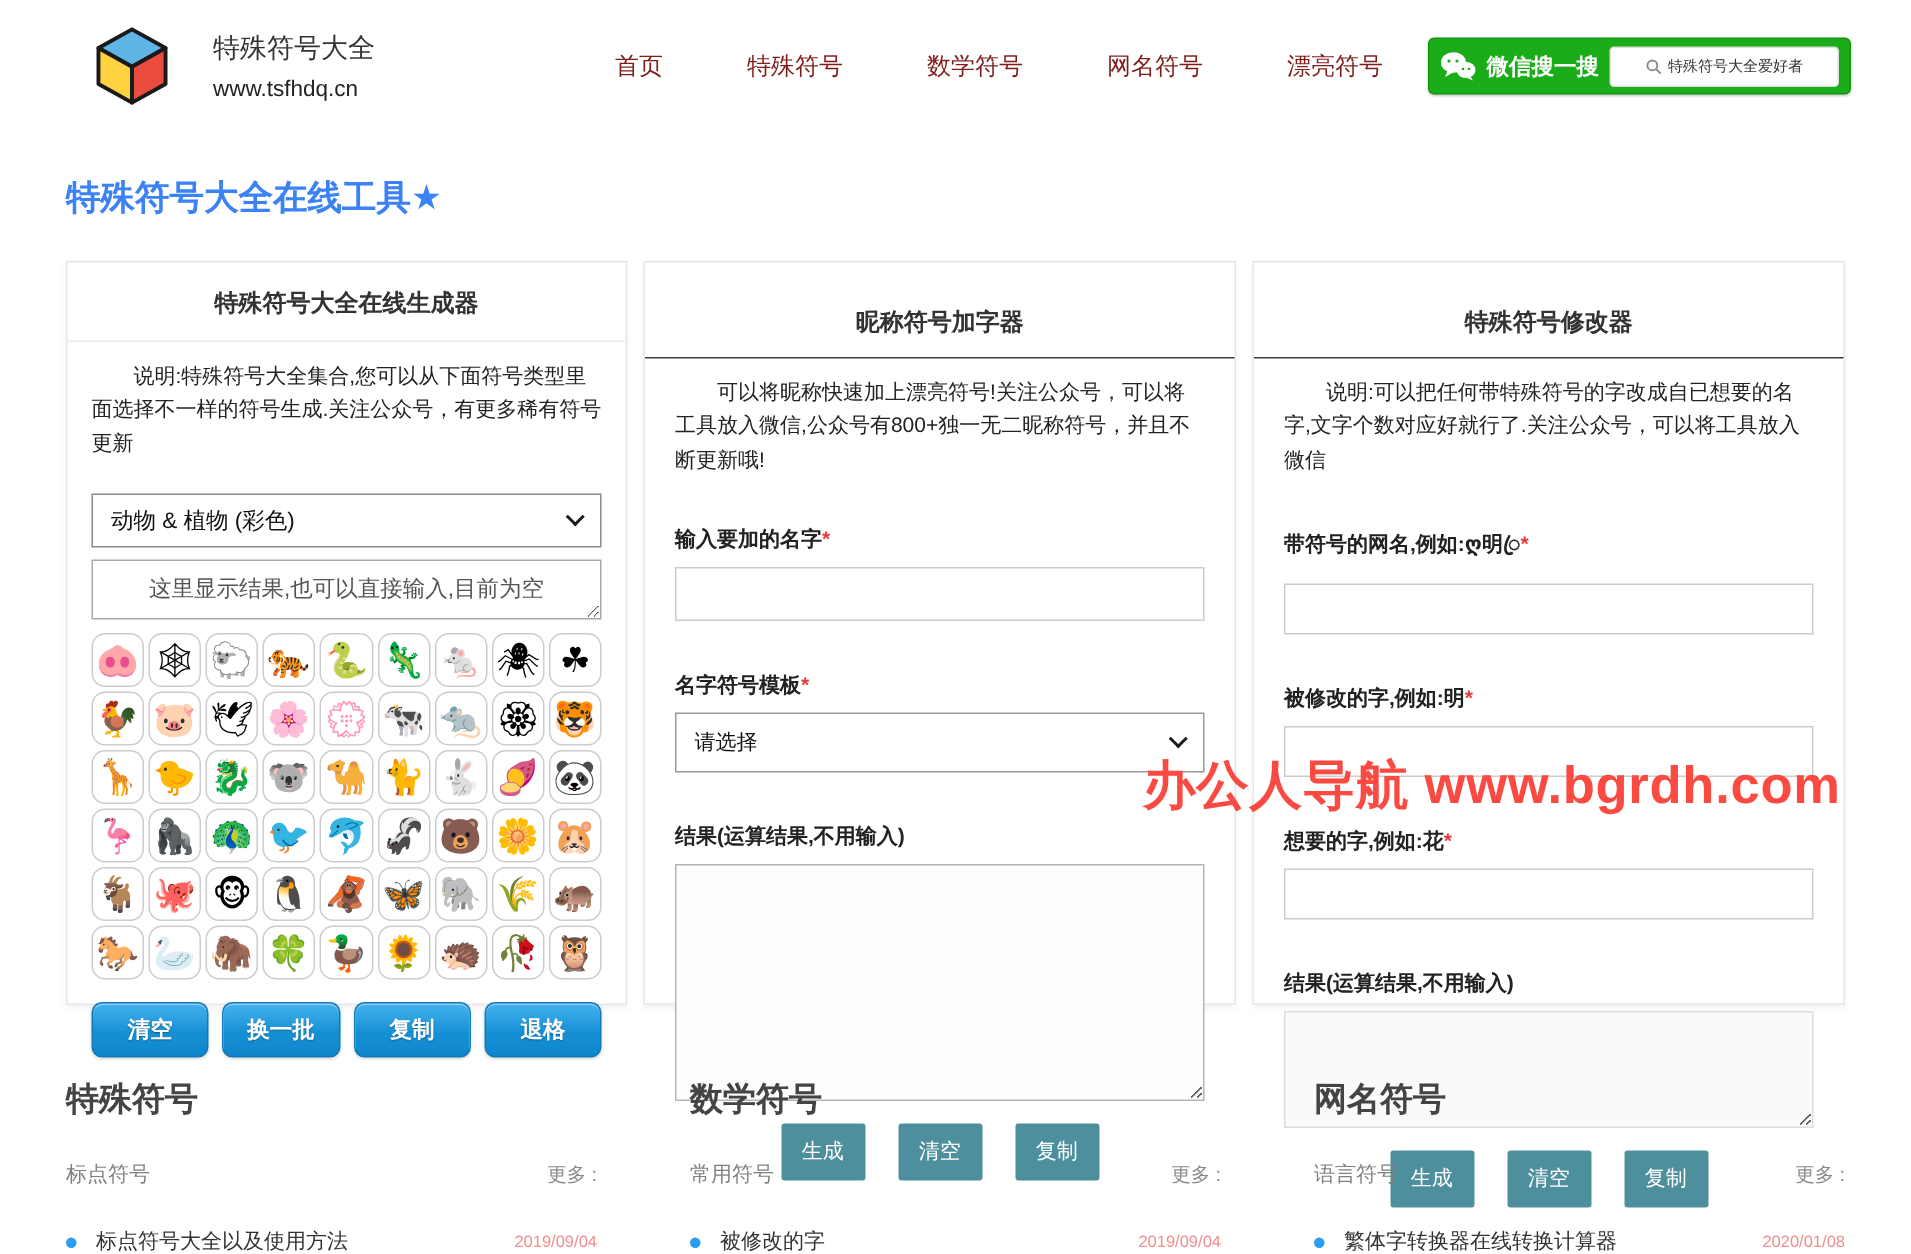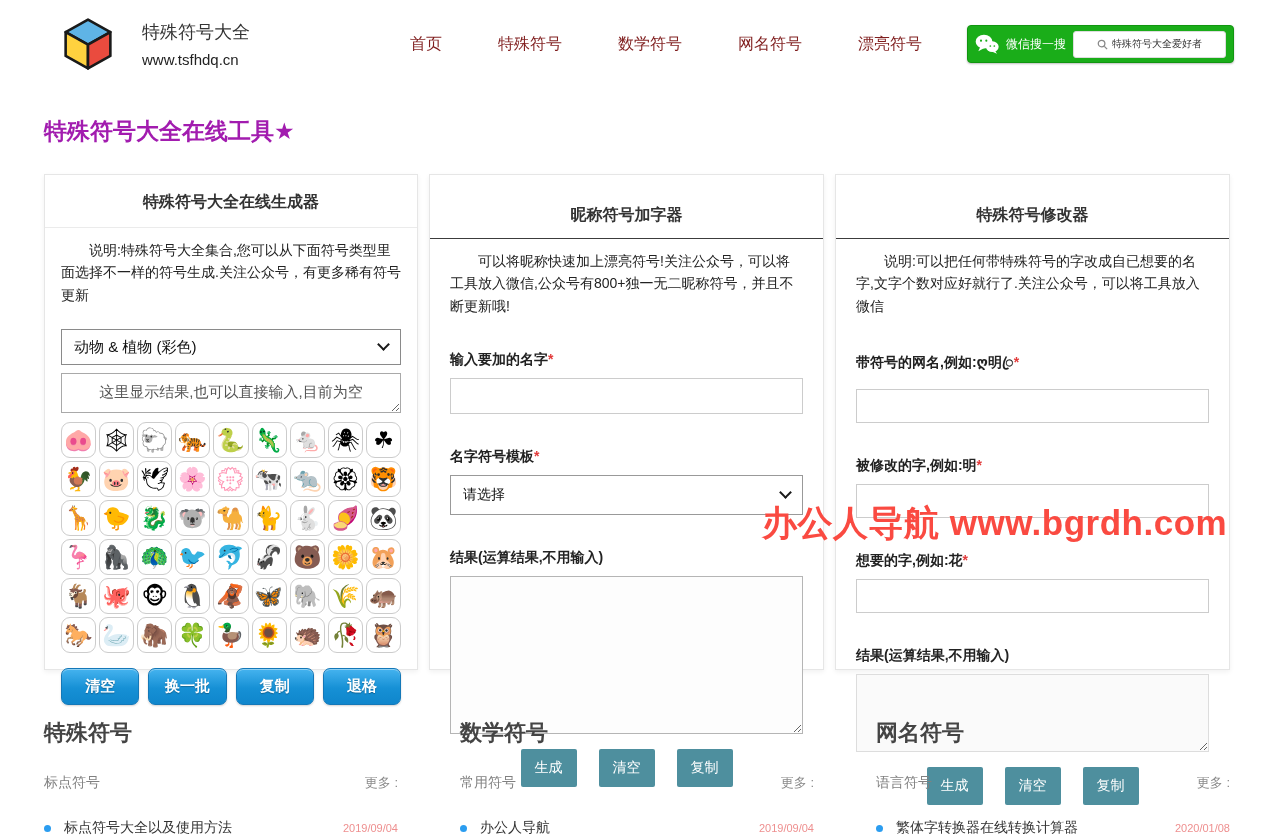--- a/index.html
+++ b/index.html
@@ -17,29 +17,29 @@
   .logo-text { margin-left: 28px; }
   .site-title { font-size: 18px; color: #333; margin-bottom: 7px; }
   .site-url { font-size: 15px; color: #222; }
   .main-nav { display: flex; gap: 56px; margin-left: 160px; }
   .nav-link { font-size: 16px; color: #7f1d1d; text-decoration: none; cursor: pointer; white-space: nowrap; }
   .wechat-btn {
     margin-left: auto; height: 38px; background: #1aad19; border: 1px solid #119610;
     border-radius: 4px; display: flex; align-items: center; gap: 7px; padding: 0 7px;
     cursor: pointer; box-shadow: 0 1px 2px rgba(0,0,0,.25);
   }
-  .wechat-label { color: #fff; font-size: 12px; font-weight: normal; white-space: nowrap; }
+  .wechat-label { color: #fff; font-size: 15px; font-weight: bold; white-space: nowrap; }
   .wechat-search {
     background: #fff; border: 1px solid #ddd; border-radius: 3px; height: 27px;
     display: flex; align-items: center; gap: 4px; padding: 0 23px;
   }
   .wechat-search-text { font-size: 10px; color: #333; white-space: nowrap; }
 
   
-  .page-title { margin: 28px 0 0 44px; font-size: 23px; font-weight: bold; color: #a21caf; }
+  .page-title { margin: 28px 0 0 44px; font-size: 23px; font-weight: bold; color: #3b82f6; }
 
   
   .panels { display: flex; gap: 11px; padding: 0 44px; margin-top: 27px; }
   .panel {
     background: #fff; border: 1px solid #e6e6e6; height: 496px;
     box-shadow: 0 2px 5px rgba(0,0,0,.06);
   }
   .panel-1 { width: 375px; }
   .panel-2 { width: 396px; }
   .panel-3 { width: 396px; }
@@ -312,21 +312,21 @@
     <div class="fcol">
       <h3>数学符号</h3>
       <div class="subrow">
         <span class="subcat">常用符号</span>
         <a class="more-link">更多 :</a>
       </div>
       <div class="flist">
 
           <div class="fitem">
             <span class="dot"></span>
-            <a class="fitem-link">办公人导航</a>
+            <a class="fitem-link">被修改的字</a>
             <span class="fitem-date">2019/09/04</span>
           </div>
 
         </div>
     </div>
 
     <div class="fcol">
       <h3>网名符号</h3>
       <div class="subrow">
         <span class="subcat">语言符号</span>

